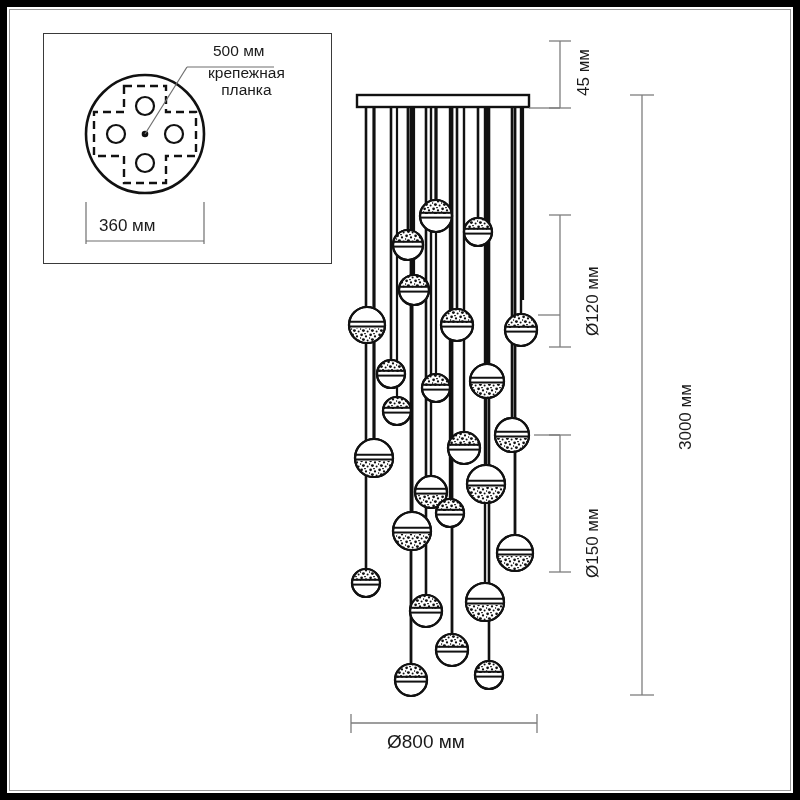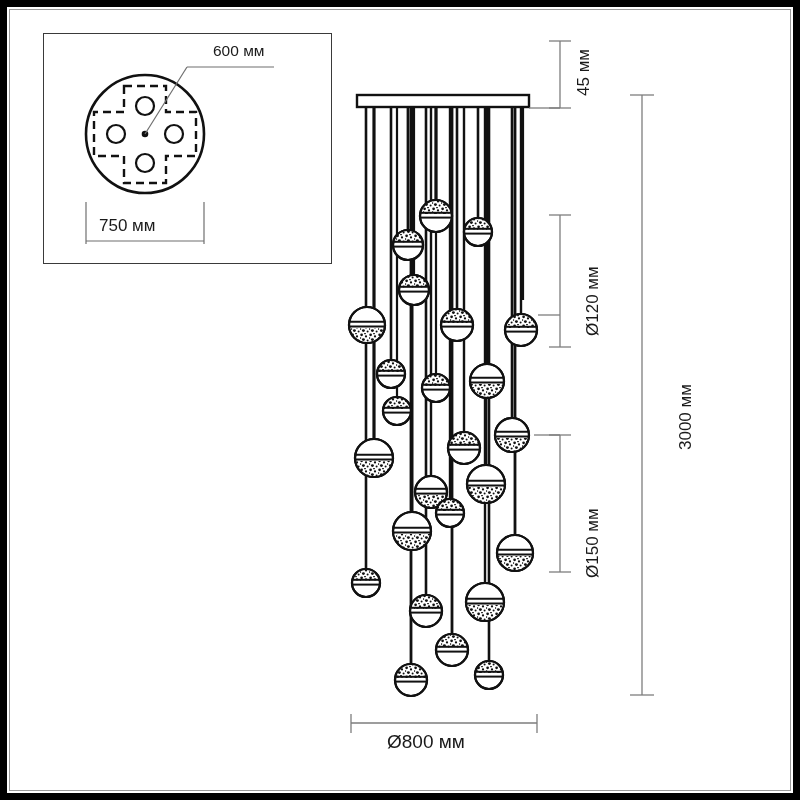--- a/index.html
+++ b/index.html
@@ -71,22 +71,24 @@
       <circle cx="101" cy="100" r="3.3" fill="#111"></circle>
 
       <line x1="101" y1="100" x2="143" y2="33" stroke="#6f6f6f" stroke-width="1.2"></line>
       <line x1="143" y1="33" x2="230" y2="33" stroke="#6f6f6f" stroke-width="1.2"></line>
 
       <line x1="42" y1="168" x2="42" y2="210" stroke="#6f6f6f" stroke-width="1.2"></line>
       <line x1="160" y1="168" x2="160" y2="210" stroke="#6f6f6f" stroke-width="1.2"></line>
       <line x1="42" y1="207" x2="160" y2="207" stroke="#6f6f6f" stroke-width="1.2"></line>
     </svg>
 
-    <div class="lbl lbl-600" style="left:169px;top:8px;">600 мм</div>
-    <div class="lbl lbl-750" style="left:55px;top:182px;">750 мм</div>
+    <div class="lbl lbl-600" style="left:169px;top:8px;">500 мм</div>
+    <div class="lbl lbl-krep" style="left:164px;top:30px;">крепежная
+планка</div>
+    <div class="lbl lbl-750" style="left:55px;top:182px;">360 мм</div>
   </div>
 
   <svg class="svgfull" width="800" height="800" viewBox="0 0 800 800">
 
     <rect x="357" y="95" width="172" height="12" fill="#fff" stroke="#111" stroke-width="2.4"></rect>
 
     <g stroke="#111" fill="none">
       <line x1="366" y1="107" x2="366" y2="583" stroke-width="2.6"></line>
       <line x1="374" y1="107" x2="374" y2="458" stroke-width="3.2"></line>
       <line x1="391" y1="107" x2="391" y2="374" stroke-width="2.6"></line>

